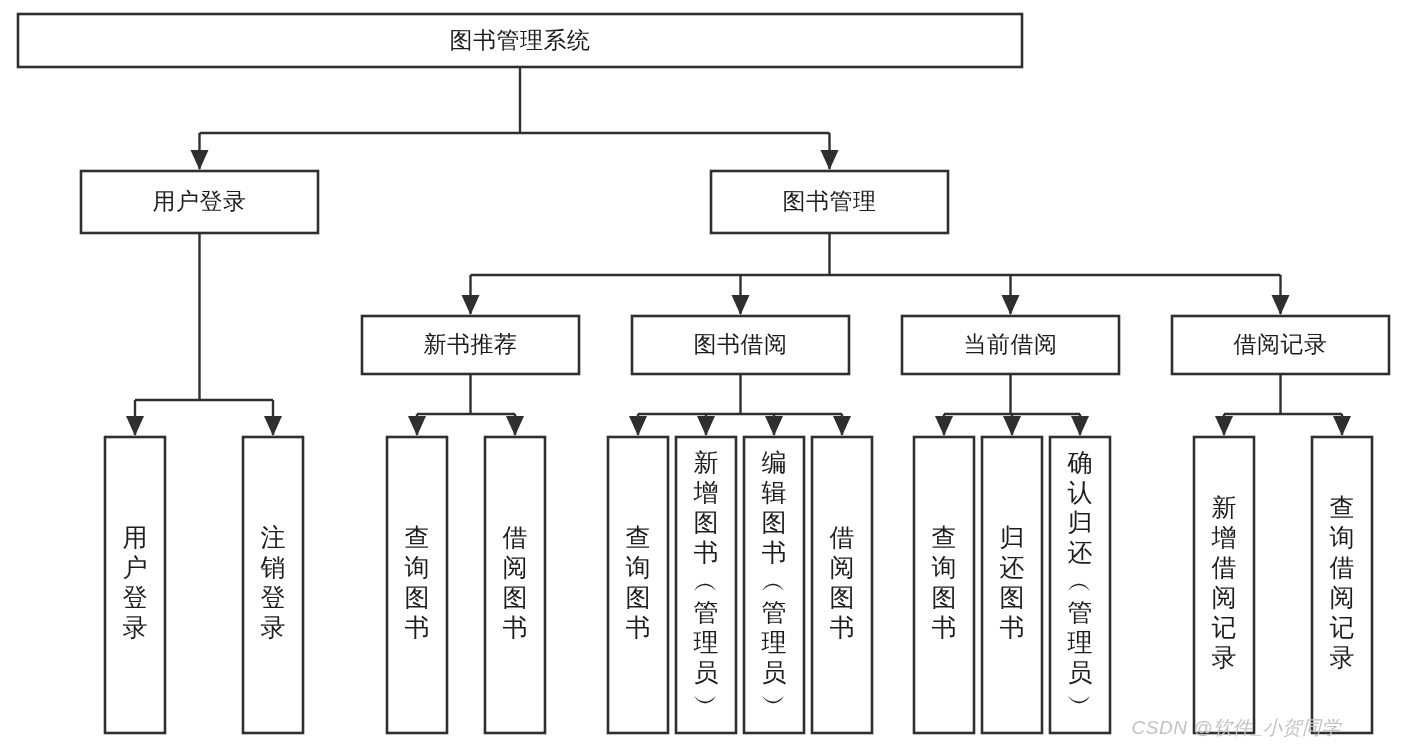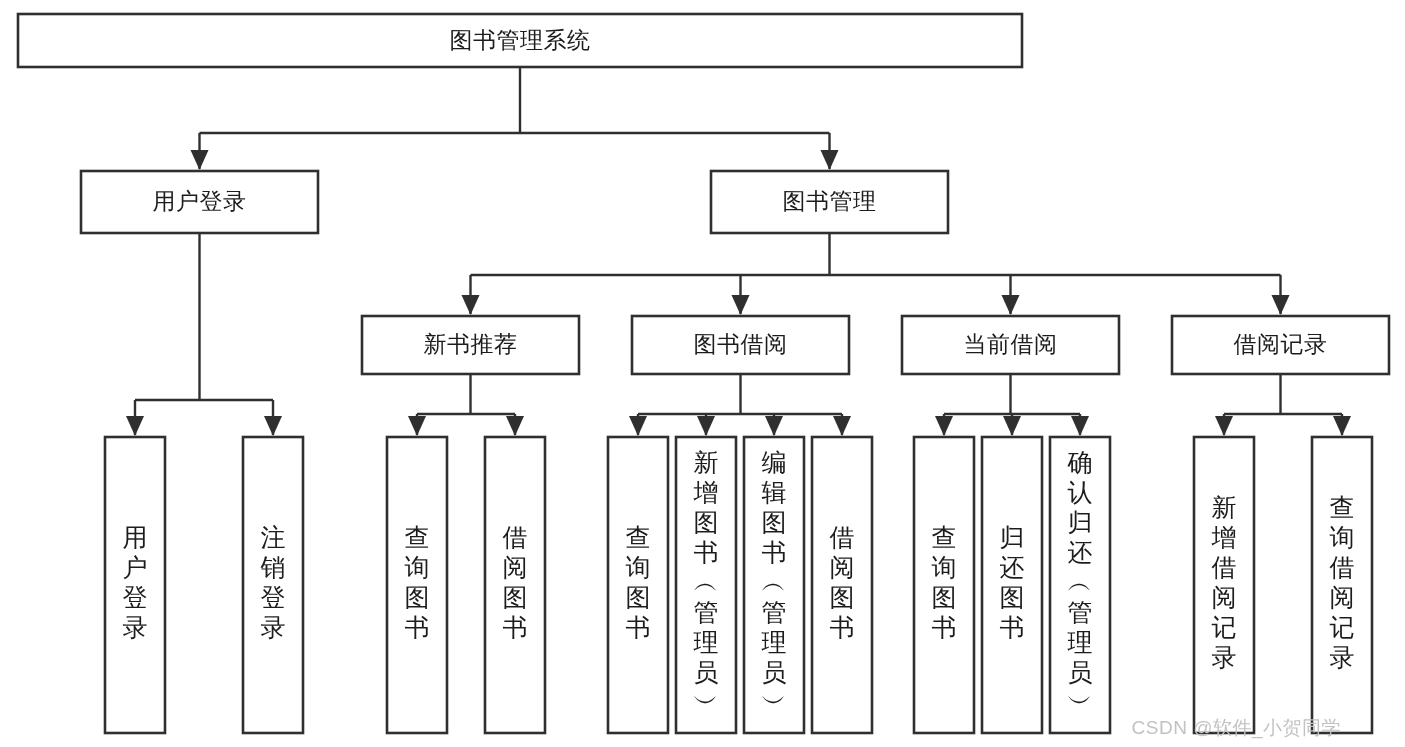--- a/index.html
+++ b/index.html
@@ -60,20 +60,21 @@
   .watermark {
     position: absolute;
     right: 10px;
     bottom: 6px;
     font-family: "Liberation Sans", "DejaVu Sans", sans-serif;
     font-size: 19px;
     color: #c2c2c2;
     letter-spacing: 0.5px;
     white-space: nowrap;
     user-select: none;
+    font-style: italic;
   }
 </style>
 </head>
 <body>
 
 <div id="diagram-root">
   <svg id="tree-svg" viewBox="0 0 1405 747" xmlns="http://www.w3.org/2000/svg">
     <g id="connectors">
         <line x1="520" y1="67" x2="520" y2="133" class="connector"></line>
         <line x1="199.5" y1="133" x2="829.5" y2="133" class="connector"></line>

